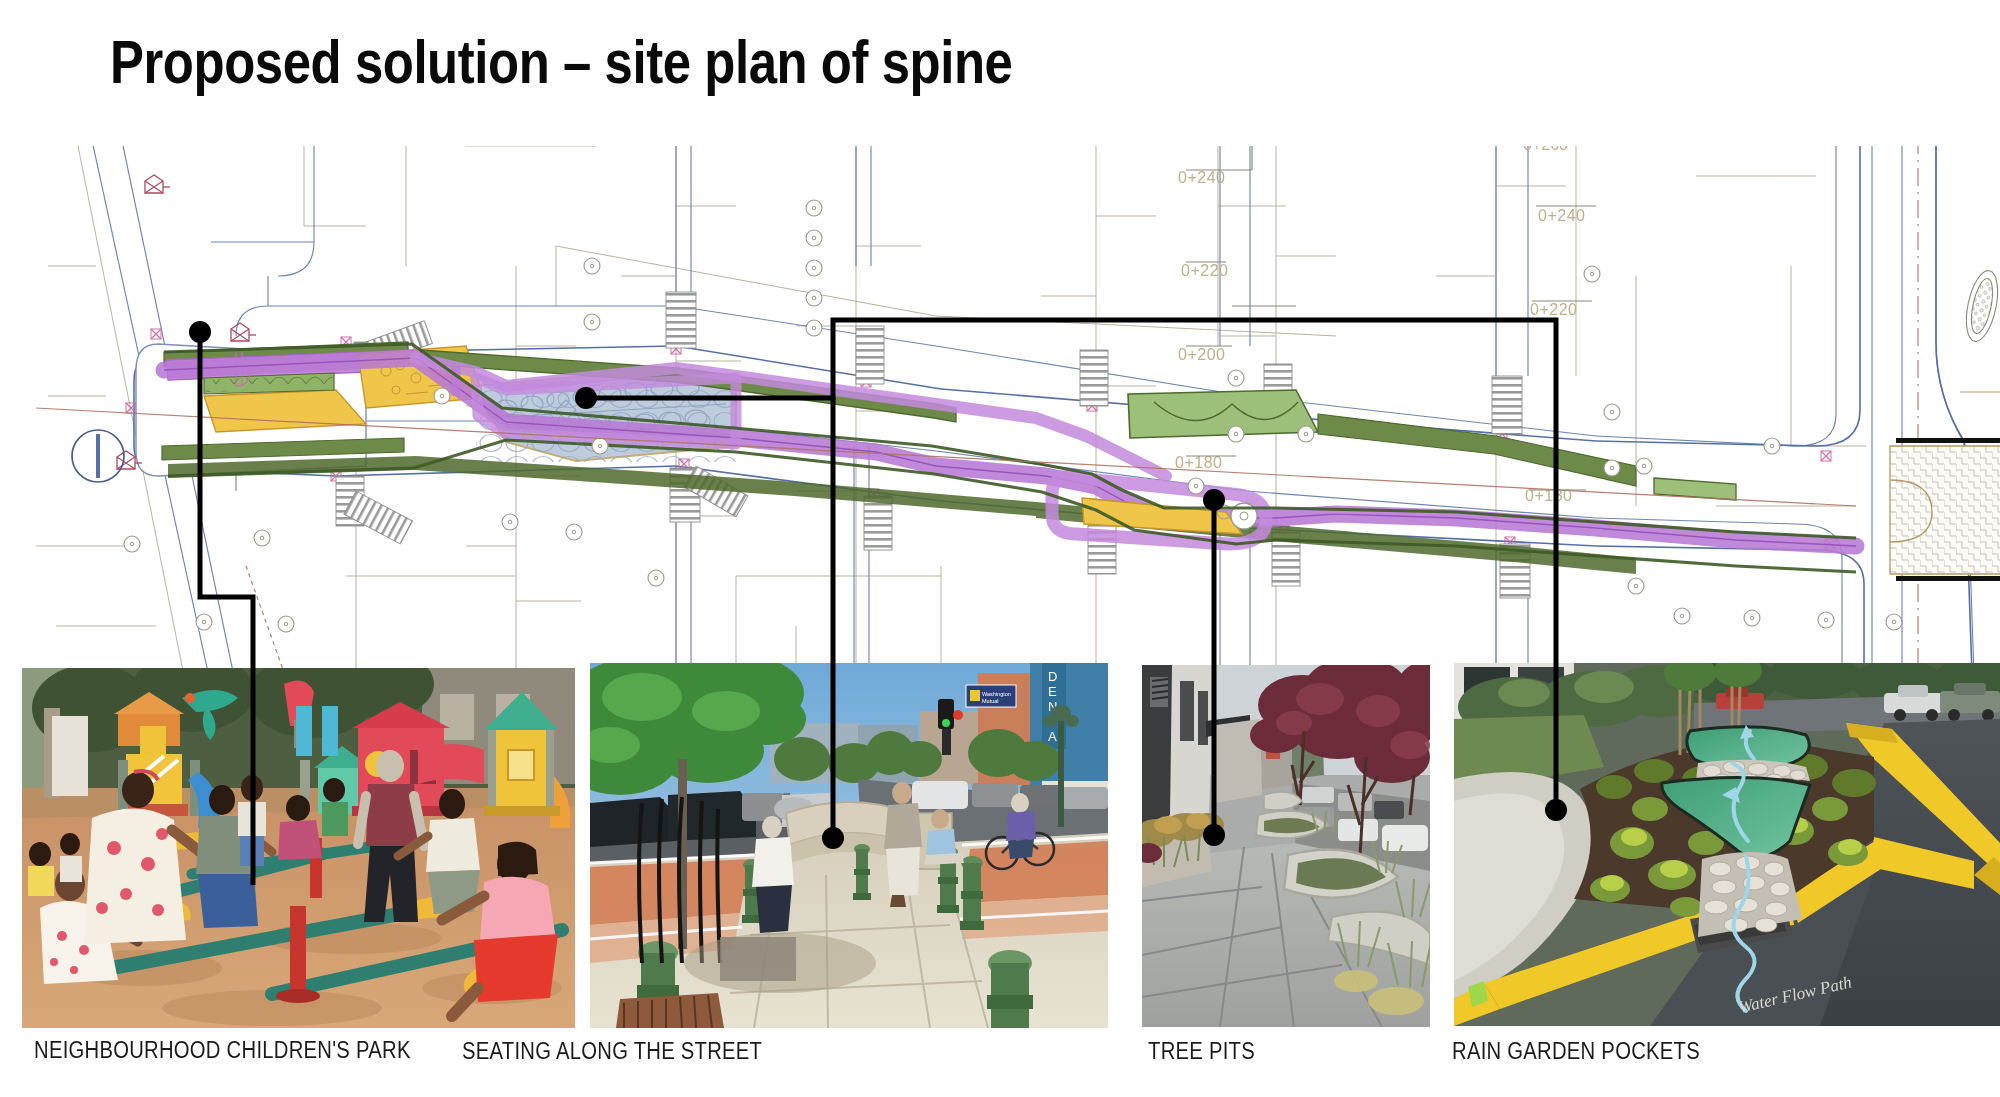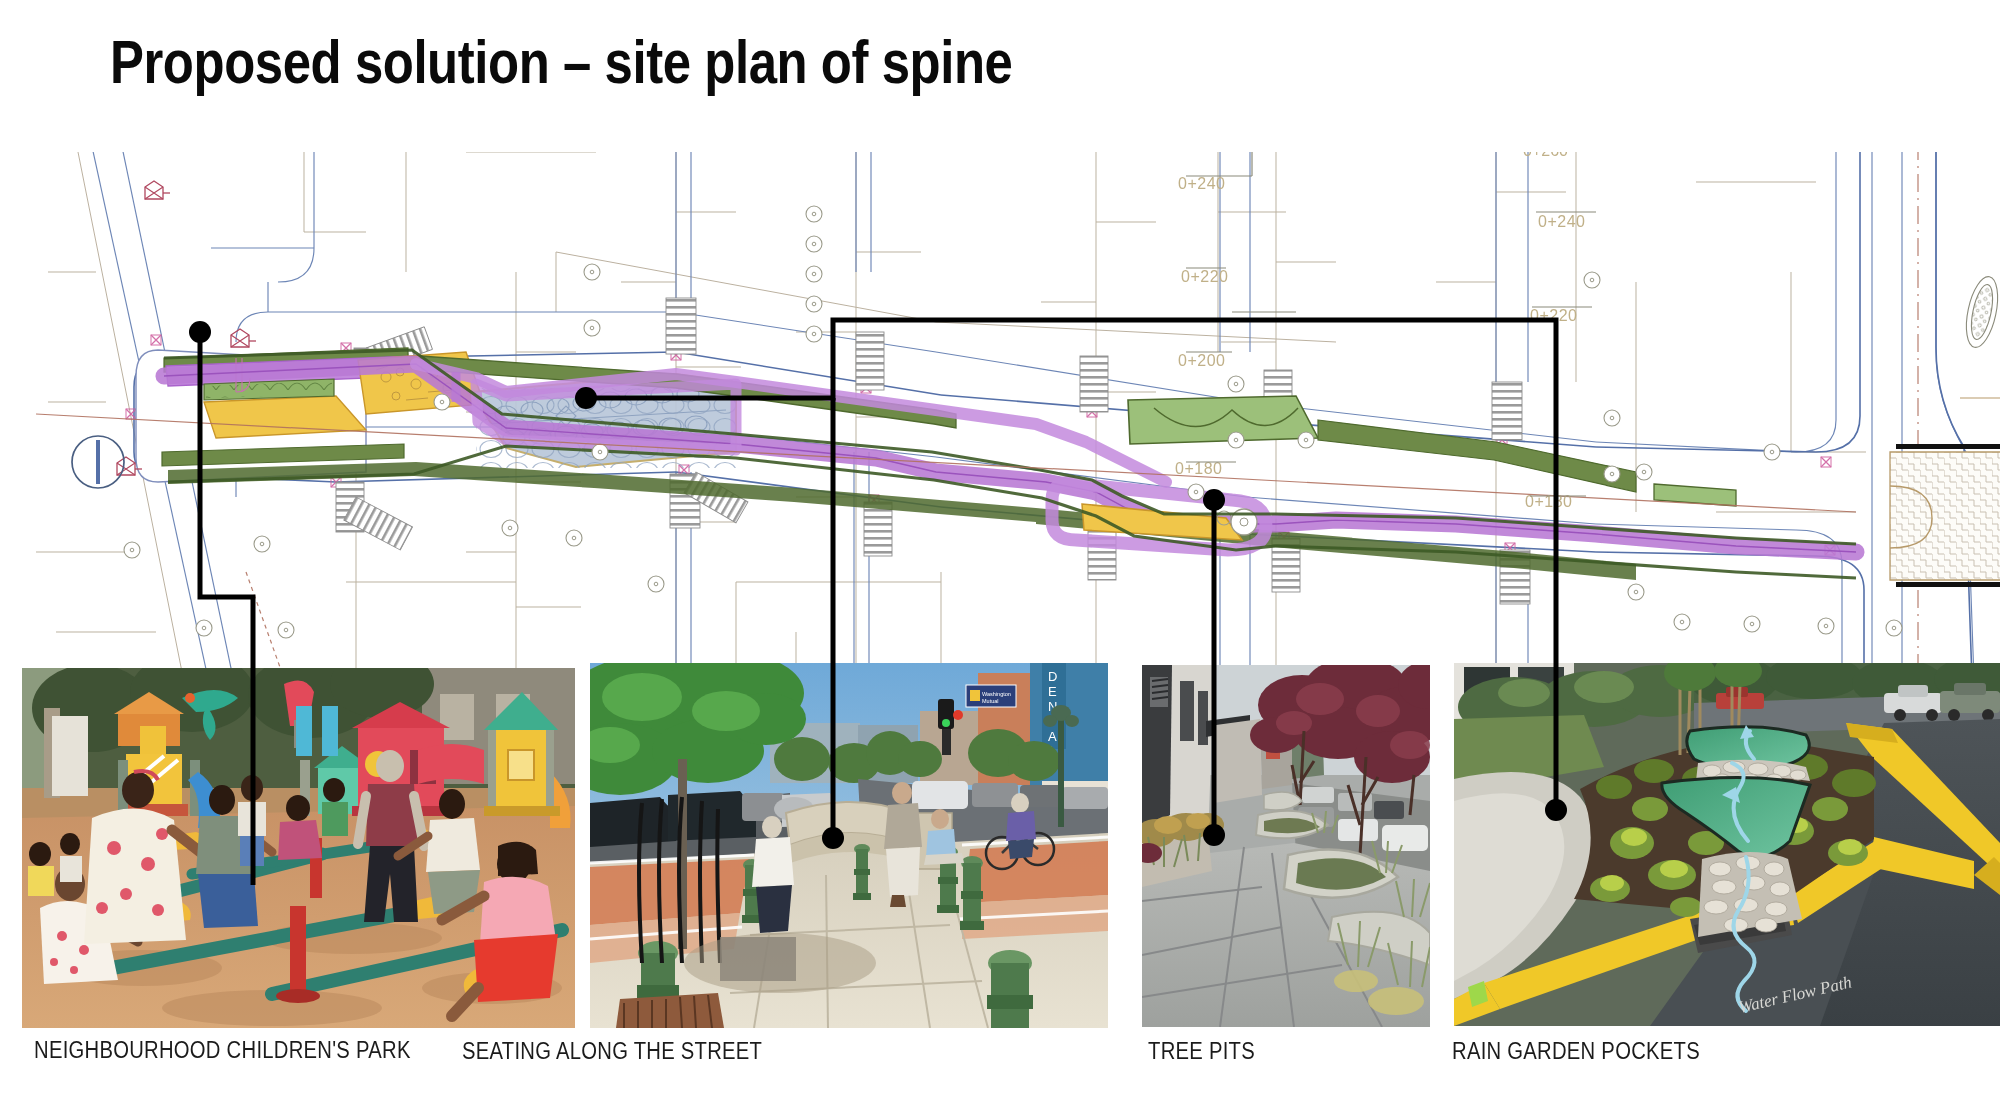--- a/index.html
+++ b/index.html
@@ -10,21 +10,21 @@
   #title{
     position:absolute; left:110px; top:22px; width:1600px; height:80px;
     font-family:"Liberation Sans Narrow","Liberation Sans",sans-serif;
     font-weight:bold; font-size:62px; line-height:80px; letter-spacing:-0.5px;
     color:#0a0a0a; transform:scaleX(0.82); transform-origin:left center;
     white-space:nowrap;
   }
 
   
   #plan{
-    position:absolute; left:36px; top:152px; width:1964px; height:528px;
+    position:absolute; left:36px; top:146px; width:1964px; height:528px;
     background:#15803d; overflow:hidden;
   }
   #plan svg{display:block;}
 
   
   .photo{position:absolute; overflow:hidden; background:#cfd3d6;}
   .photo svg{display:block;}
   .caption{
     position:absolute;
     font-family:"Liberation Sans Narrow","Liberation Sans",sans-serif;

